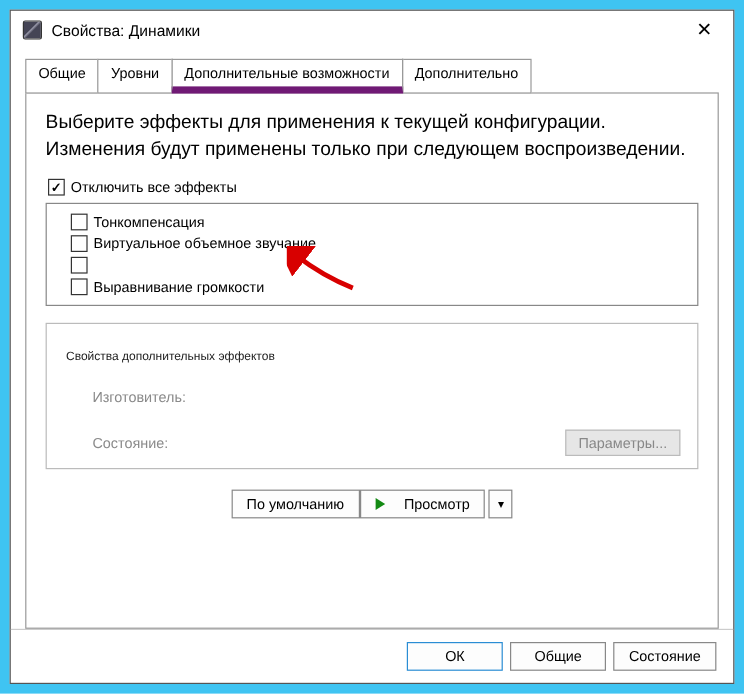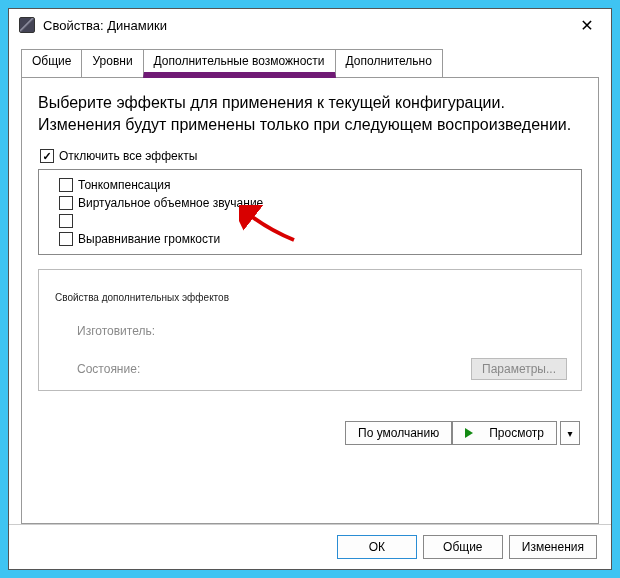--- a/index.html
+++ b/index.html
@@ -28,21 +28,21 @@
 
 .effects-box { border: 1px solid #888; padding: 6px 20px; margin-bottom: 14px; }
 .effects-box .row { display: flex; align-items: center; font-size: 12px; padding: 2px 0; }
 
 .fieldset { border: 1px solid #bbb; padding: 12px 14px 10px 14px; margin-bottom: 10px; position: relative; }
 .fieldset-legend { position: absolute; top: -9px; left: 12px; background: #fff; padding: 0 4px; font-size: 10px; color: #222; margin-top: 31px; }
 .prop-label { font-size: 12px; color: #8a8a8a; margin: 8px 0 20px 24px; }
 .prop-row { display: flex; align-items: center; justify-content: space-between; }
 .params-btn { background: #e6e6e6; border: 1px solid #bbb; color: #888; padding: 3px 10px; font-size: 12px; cursor: default; }
 
-.action-row { display: flex; justify-content: flex-end; margin-top: 20px; padding: 0 2px 10px 2px; }
+.action-row { display: flex; justify-content: center; margin-top: 7px; padding: 0 2px 10px 2px; }
 .btn { border: 1px solid #888; background: #fdfdfd; font-size: 12px; padding: 4px 12px; cursor: pointer; min-width: 80px; display: flex; align-items: center; justify-content: center; }
 .preview-wrap { display: flex; }
 .preview-btn { display: flex; align-items: center; gap: 16px; }
 .play-icon { width: 0; height: 0; border-left: 8px solid #138a13; border-top: 5px solid transparent; border-bottom: 5px solid transparent; }
 .drop-btn { border: 1px solid #888; background: #fdfdfd; width: 20px; display: flex; align-items: center; justify-content: center; margin-left: 3px; cursor: pointer; }
 .drop-caret { font-size: 10px; }
 
 .footer { border-top: 1px solid #ccc; padding: 10px 14px; display: flex; justify-content: flex-end; gap: 6px; }
 
 .arrow { position: absolute; top: 164px; left: 230px; pointer-events: none; z-index: 10; }
@@ -129,16 +129,16 @@
           </defs>
         <path d="M55,35 Q30,25 8,8" stroke="#d80000" stroke-width="4" fill="none" marker-end="url(#ah)"></path>
       </svg>
     </div>
 
   </div>
 
   <div class="footer">
     <button class="btn" style="border-color:#2a8dd4;">ОК</button>
     <button class="btn">Общие</button>
-    <button class="btn">Изменения</button>
+    <button class="btn">Состояние</button>
   </div>
 
 </div>
 
 </body></html>

